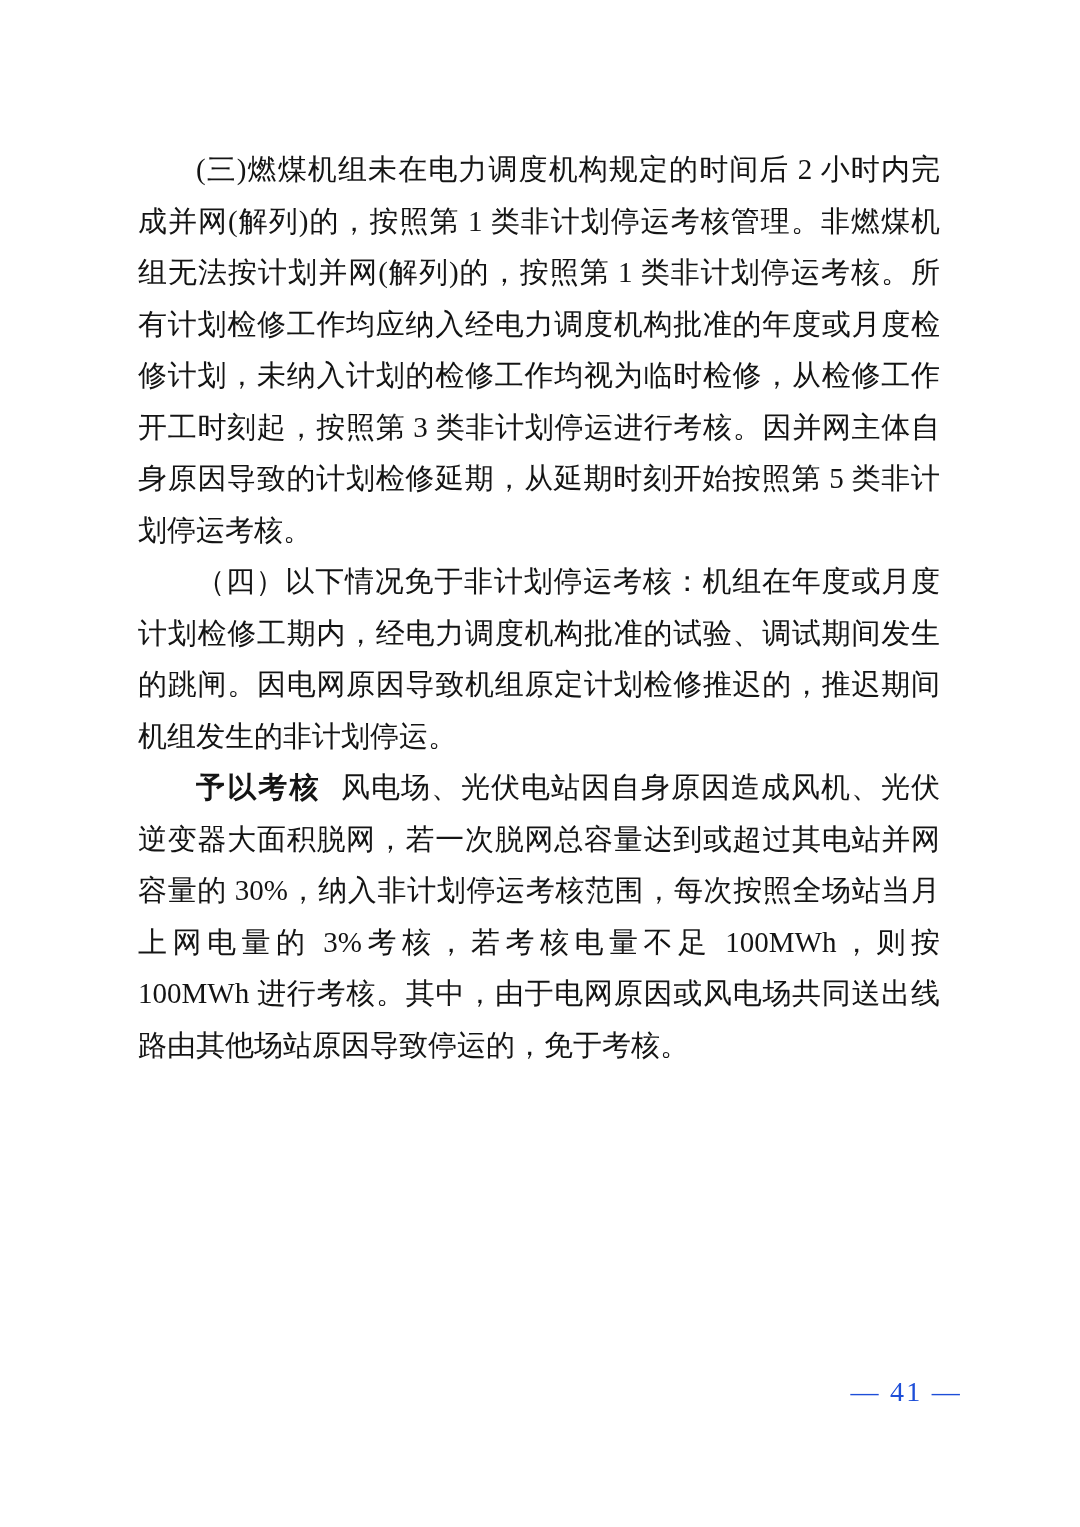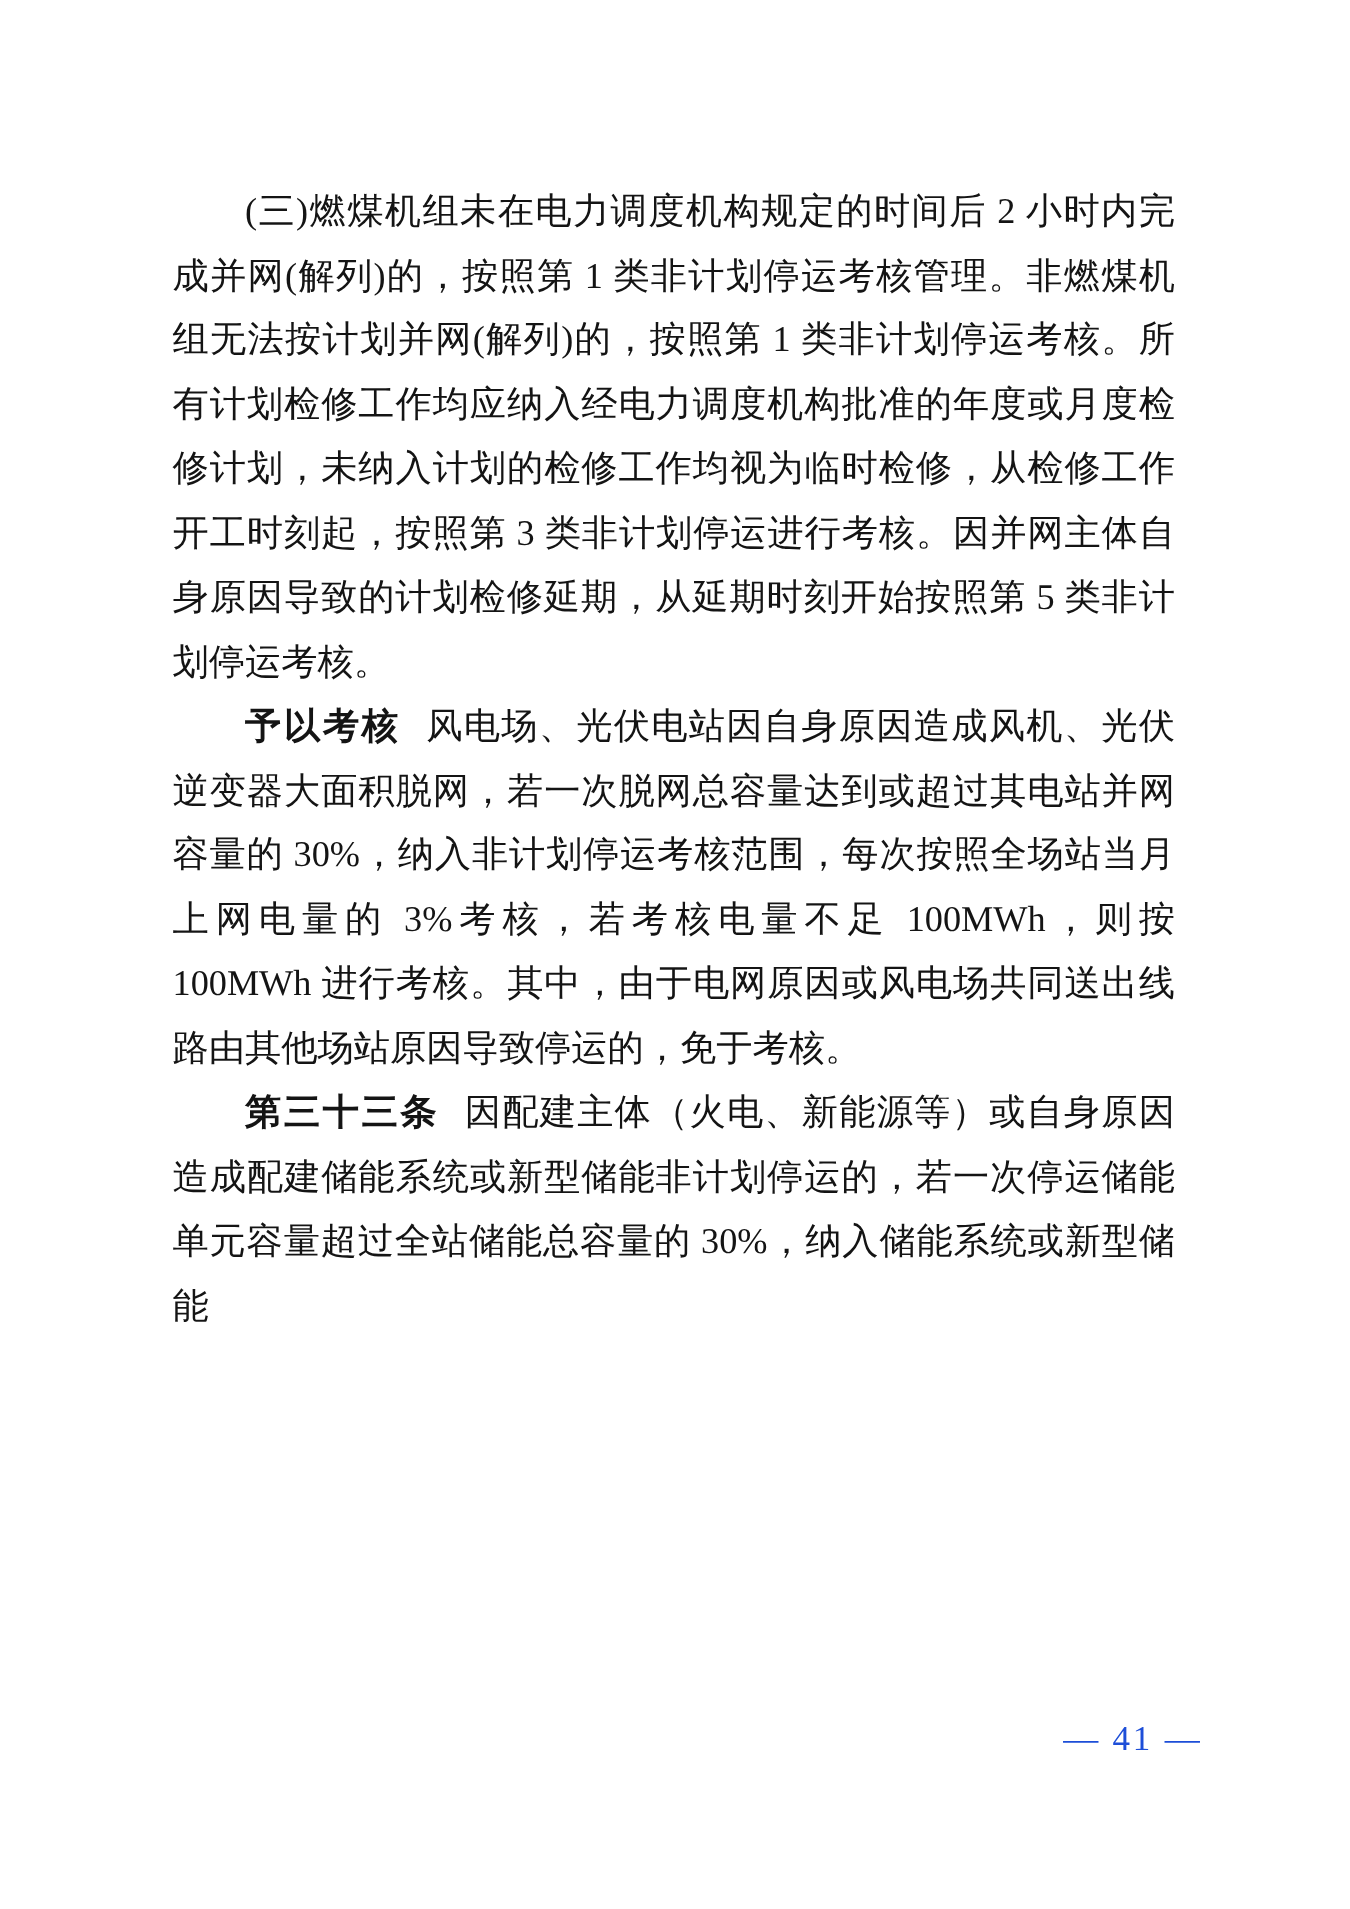--- a/index.html
+++ b/index.html
@@ -48,23 +48,23 @@
 </style>
 </head>
 <body>
 
 <div class="page">
 
   <div class="content">
 
     <p class="para"><span>(三)燃煤机组未在电力调度机构规定的时间后 2 小时内完成并网(解列)的，按照第 1 类非计划停运考核管理。非燃煤机组无法按计划并网(解列)的，按照第 1 类非计划停运考核。所有计划检修工作均应纳入经电力调度机构批准的年度或月度检修计划，未纳入计划的检修工作均视为临时检修，从检修工作开工时刻起，按照第 3 类非计划停运进行考核。因并网主体自身原因导致的计划检修延期，从延期时刻开始按照第 5 类非计划停运考核。</span></p>
 
+    <p class="para"><span>（四）以下情况免于非计划停运考核：机组在年度或月度计划检修工期内，经电力调度机构批准的试验、调试期间发生的跳闸。因电网原因导致机组原定计划检修推迟的，推迟期间机组发生的非计划停运。</span></p>
 
     <p class="para"><b class="lead">予以考核</b><span>风电场、光伏电站因自身原因造成风机、光伏逆变器大面积脱网，若一次脱网总容量达到或超过其电站并网容量的 30%，纳入非计划停运考核范围，每次按照全场站当月上网电量的 3%考核，若考核电量不足 100MWh，则按 100MWh 进行考核。其中，由于电网原因或风电场共同送出线路由其他场站原因导致停运的，免于考核。</span></p>
 
 
-    <p class="para"><b class="lead">第三十三条</b><span>因配建主体（火电、新能源等）或自身原因造成配建储能系统或新型储能非计划停运的，若一次停运储能单元容量超过全站储能总容量的 30%，纳入储能系统或新型储能</span></p>
 
   </div>
 
   <div class="footer"><span>— 41 —</span></div>
 
 </div>
 
 </body></html>

